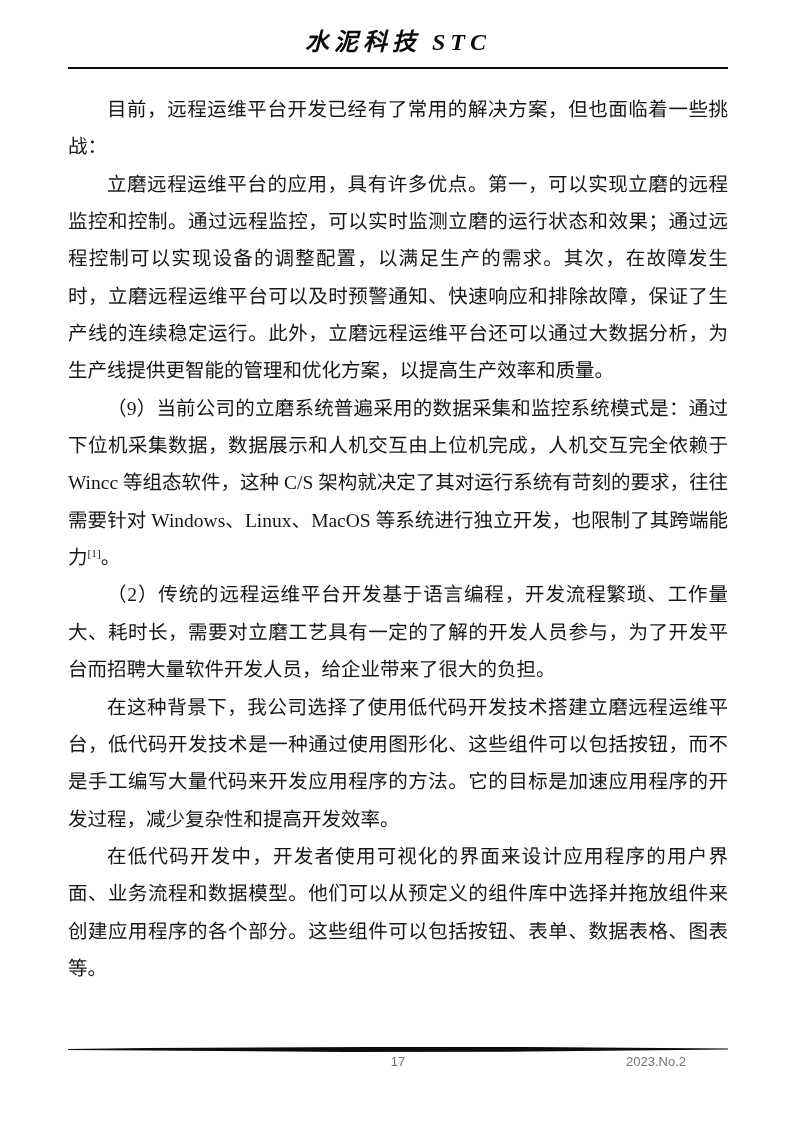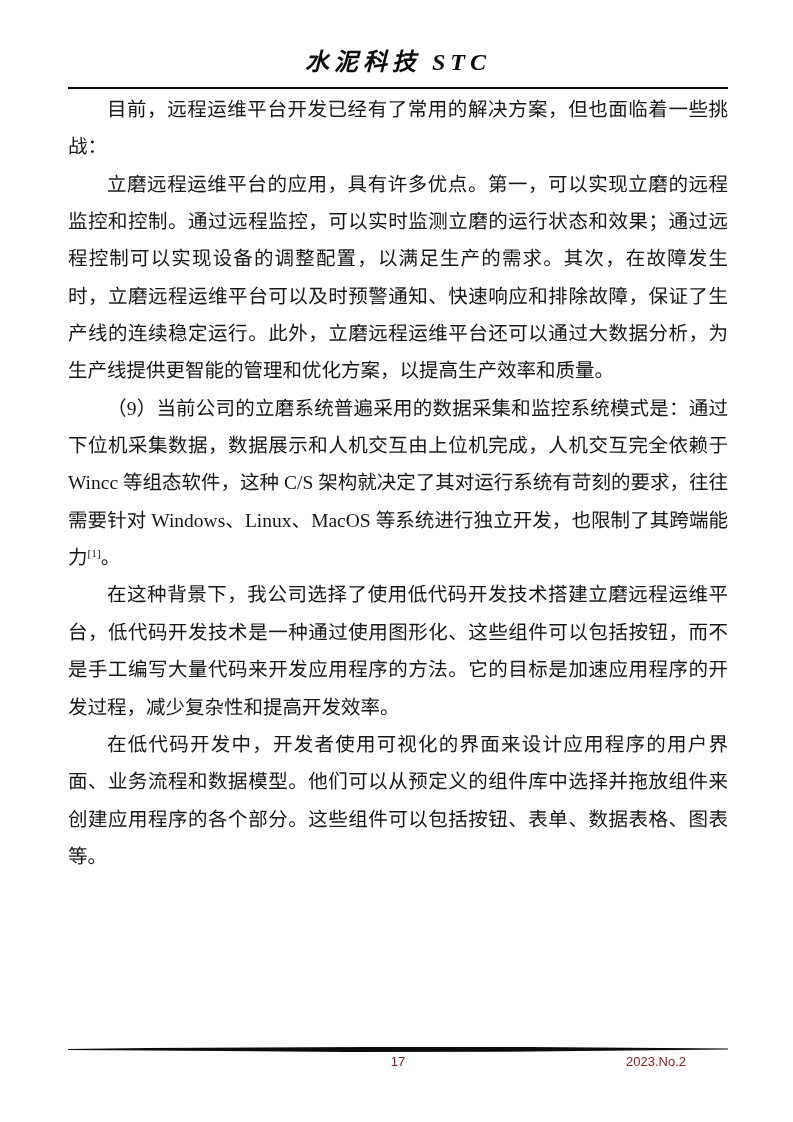--- a/index.html
+++ b/index.html
@@ -18,21 +18,21 @@
     overflow: hidden;
   }
   
   .header {
     position: absolute;
     top: 0;
     left: 68px;
     width: 660px;
   }
   .journal-title {
-    padding-top: 48px;
+    padding-top: 28px;
     text-align: center;
     font-size: 24px;
     line-height: 28px;
     font-style: italic;           
     font-weight: 600;
     letter-spacing: 5px;
     color: #0c0c0c;
     white-space: nowrap;
   }
   .header-rule {
@@ -75,21 +75,21 @@
     background: #0c0c0c;
     
     clip-path: polygon(0 38%, 12% 22%, 45% 2%, 70% 0%, 100% 30%, 100% 52%, 70% 92%, 42% 100%, 12% 72%, 0 58%);
   }
   .footer-row {
     position: relative;
     height: 20px;
     margin-top: 2px;
     font-family: "Liberation Sans", "DejaVu Sans", sans-serif;
     font-size: 13px;
-    color: #7f1d1d;
+    color: #737373;
   }
   .page-number {
     position: absolute;
     left: 0;
     right: 0;
     text-align: center;
   }
   .issue {
     position: absolute;
     right: 42px;
@@ -103,20 +103,21 @@
 
   <div class="header">
     <div class="journal-title">水泥科技 STC</div>
     <div class="header-rule"></div>
   </div>
 
   <div class="body-text">
     <p>目前，远程运维平台开发已经有了常用的解决方案，但也面临着一些挑战：</p>
     <p>立磨远程运维平台的应用，具有许多优点。第一，可以实现立磨的远程监控和控制。通过远程监控，可以实时监测立磨的运行状态和效果；通过远程控制可以实现设备的调整配置，以满足生产的需求。其次，在故障发生时，立磨远程运维平台可以及时预警通知、快速响应和排除故障，保证了生产线的连续稳定运行。此外，立磨远程运维平台还可以通过大数据分析，为生产线提供更智能的管理和优化方案，以提高生产效率和质量。</p>
     <p><span>（9）当前公司的立磨系统普遍采用的数据采集和监控系统模式是：通过下位机采集数据，数据展示和人机交互由上位机完成，人机交互完全依赖于 Wincc 等组态软件，这种 C/S 架构就决定了其对运行系统有苛刻的要求，往往需要针对 Windows、Linux、MacOS 等系统进行独立开发，也限制了其跨端能力</span><sup class="cite">[1]</sup><span>。</span></p>
+    <p>（2）传统的远程运维平台开发基于语言编程，开发流程繁琐、工作量大、耗时长，需要对立磨工艺具有一定的了解的开发人员参与，为了开发平台而招聘大量软件开发人员，给企业带来了很大的负担。</p>
     <p>在这种背景下，我公司选择了使用低代码开发技术搭建立磨远程运维平台，低代码开发技术是一种通过使用图形化、这些组件可以包括按钮，而不是手工编写大量代码来开发应用程序的方法。它的目标是加速应用程序的开发过程，减少复杂性和提高开发效率。</p>
     <p>在低代码开发中，开发者使用可视化的界面来设计应用程序的用户界面、业务流程和数据模型。他们可以从预定义的组件库中选择并拖放组件来创建应用程序的各个部分。这些组件可以包括按钮、表单、数据表格、图表等。</p>
   </div>
 
   <div class="footer">
     <div class="footer-rule"></div>
     <div class="footer-row">
       <span class="page-number">17</span>
       <span class="issue">2023.No.2</span>
     </div>

